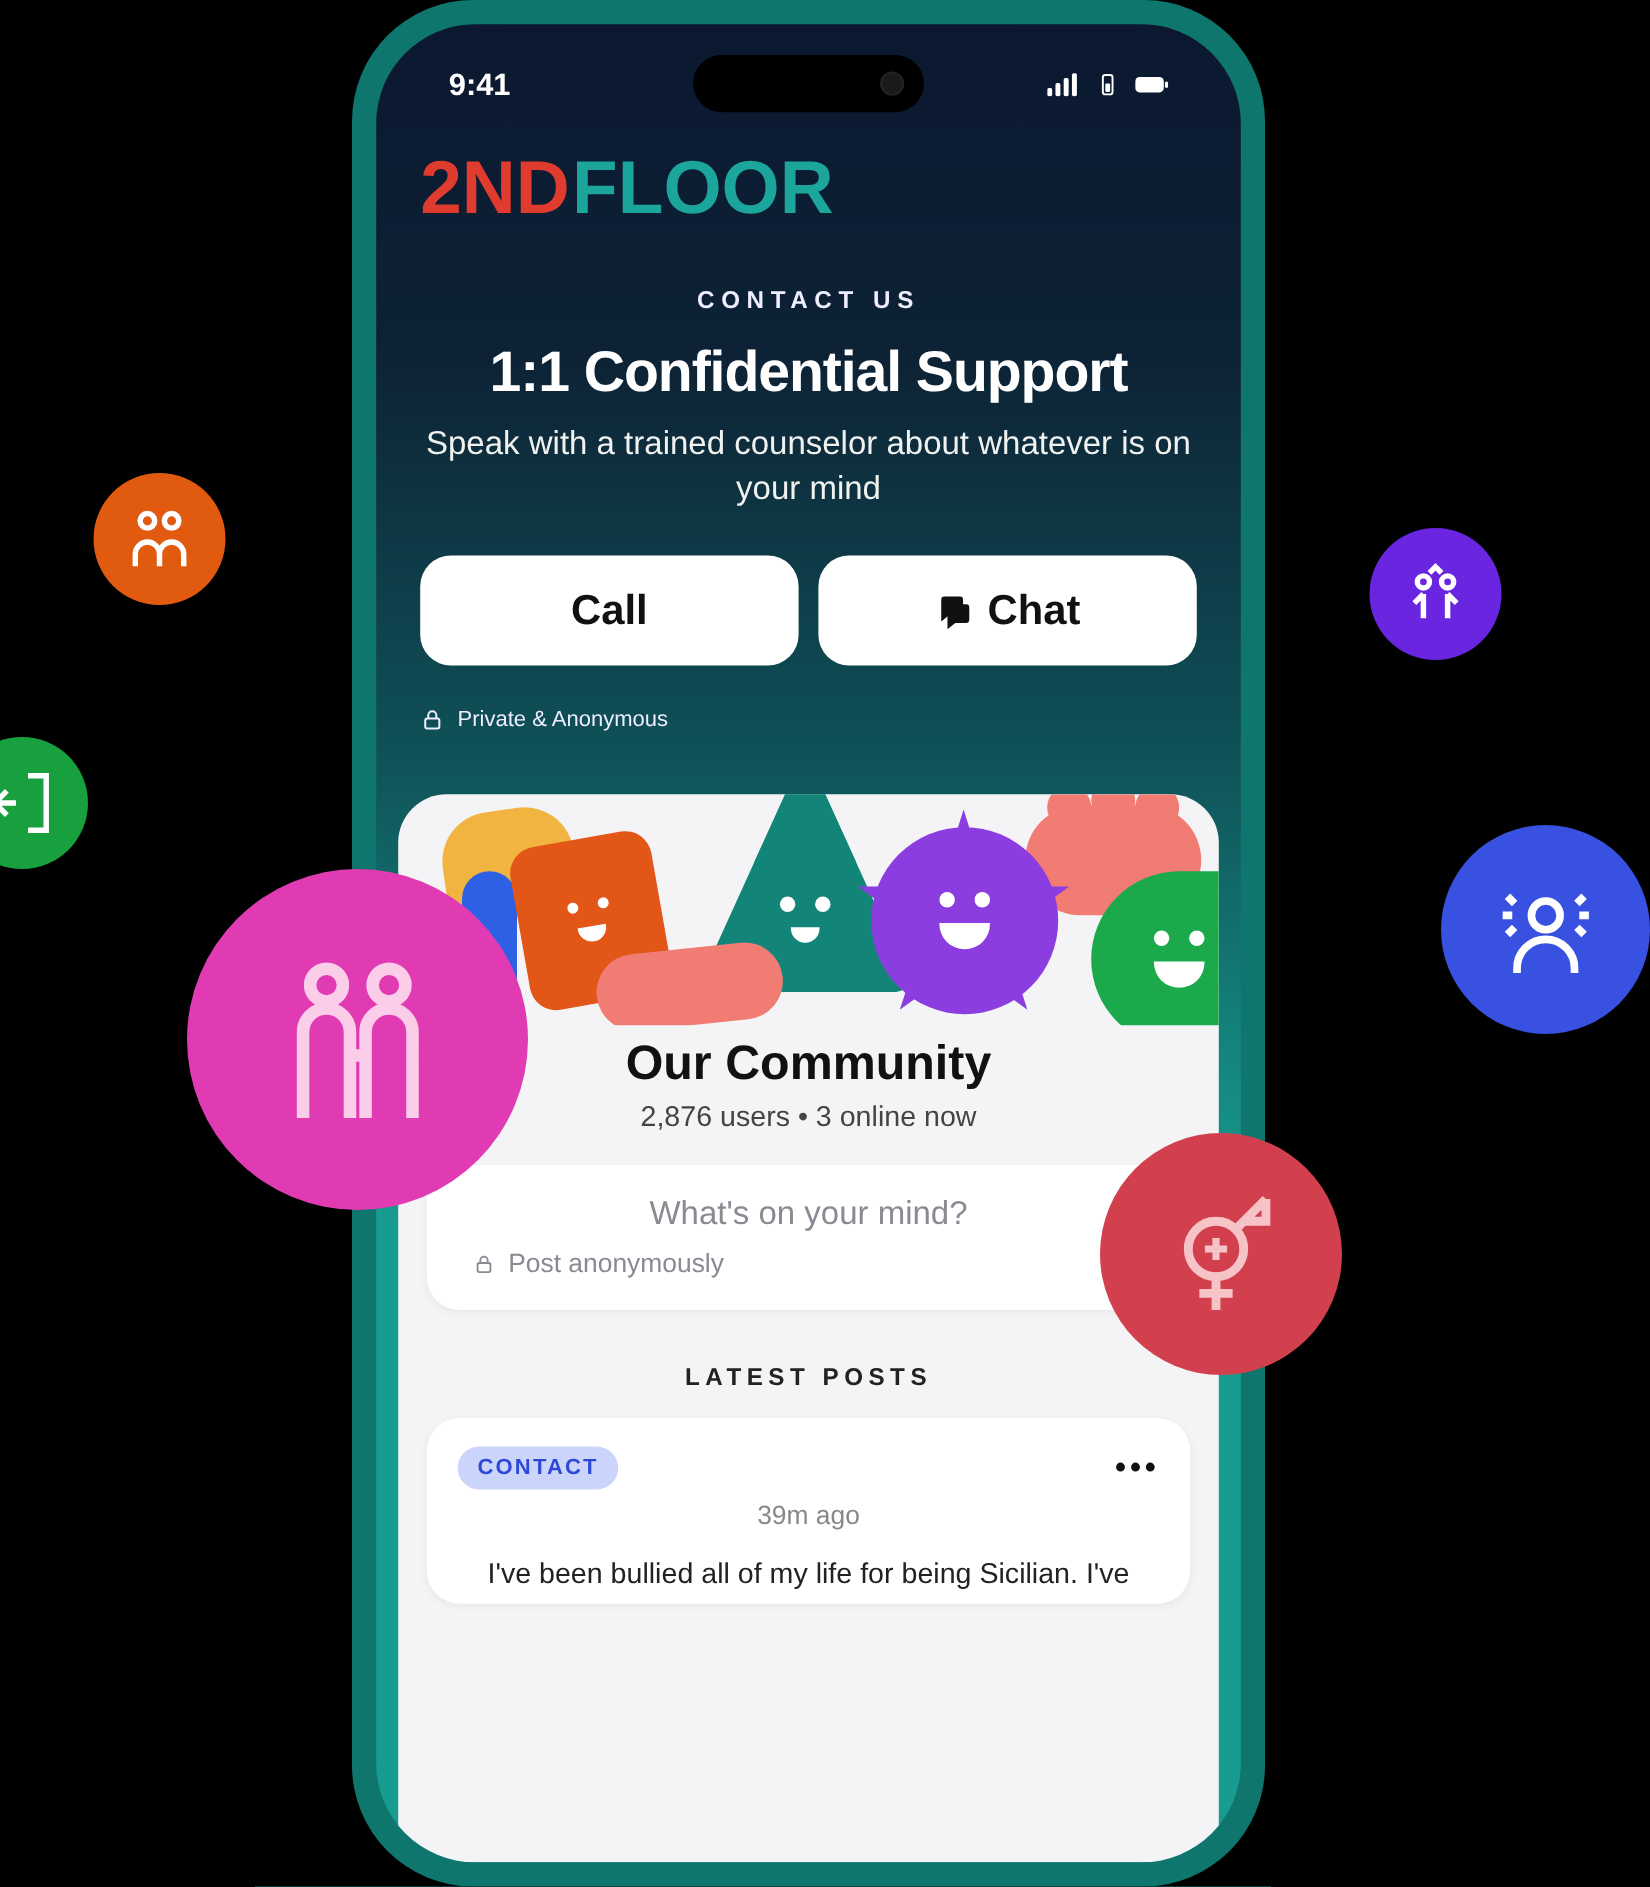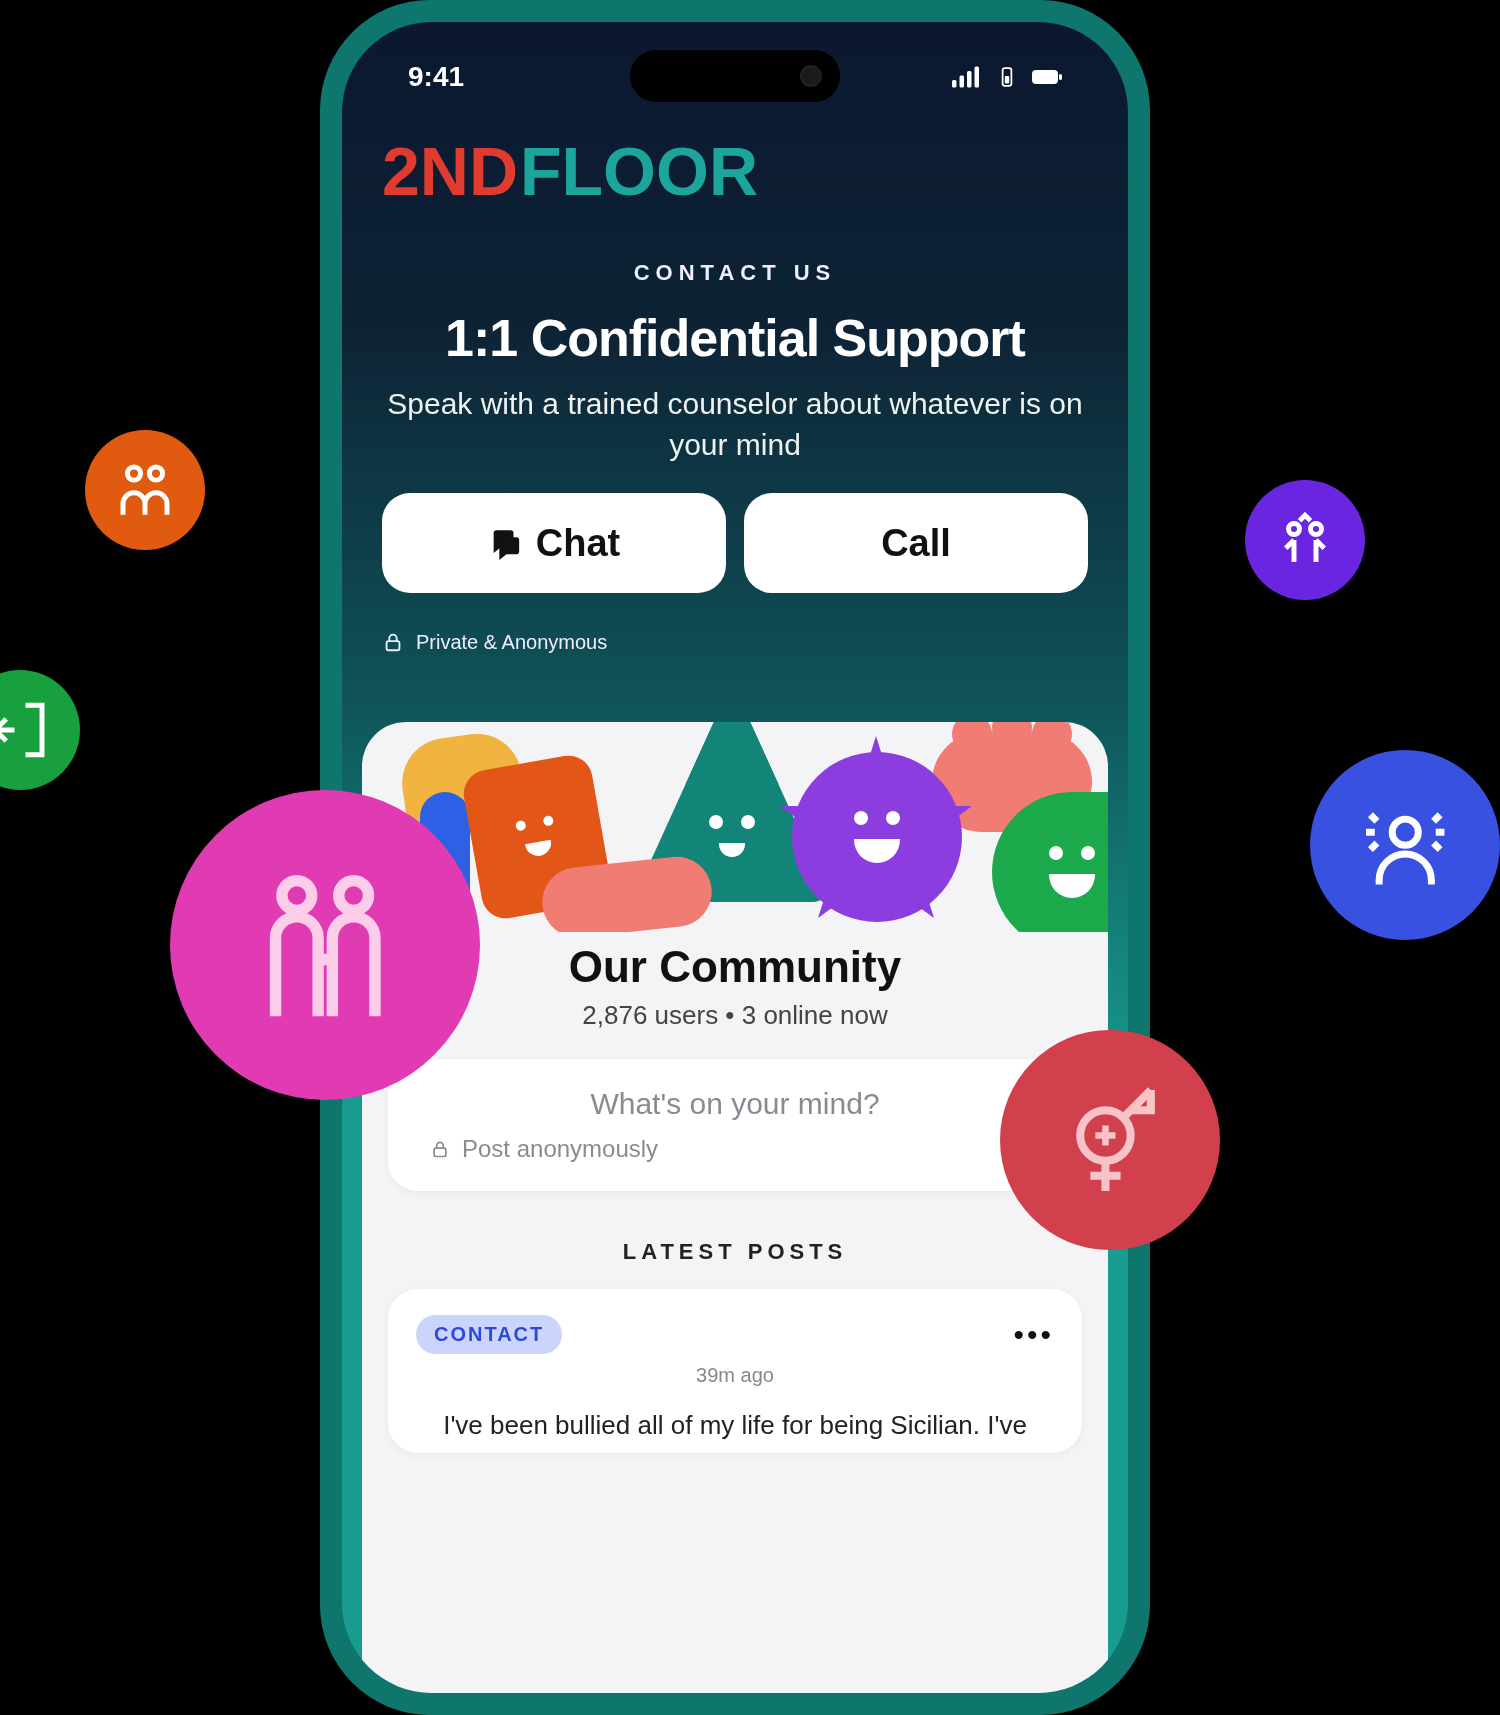--- a/index.html
+++ b/index.html
@@ -95,21 +95,21 @@
     padding: 0 40px;
     color: #fff;
   }
 
   .logo { display:flex; gap:2px; font-size:68px; font-weight:900; letter-spacing:0px; margin-bottom:50px; }
   .logo .p1 { color:#E03B2F; }
   .logo .p2 { color:#1CA59A; }
 
   .eyebrow { font-size:22px; letter-spacing:6px; font-weight:600; margin-bottom:22px; color:#eef; }
   .title { font-size:52px; font-weight:700; margin-bottom:16px; letter-spacing:-1px; }
-  .subtitle { font-size:30px; line-height:1.35; color:#f0f2f0; margin-bottom:28px; }
+  .subtitle { font-size:30px; line-height:1.35; color:#f0f2f0; margin-bottom:40px; }
 
   .btn-row { display:flex; gap:18px; margin-bottom:36px; }
   .btn {
     flex:1;
     background:#fff;
     color:#111;
     height:100px;
     border-radius:28px;
     display:flex;
     align-items:center;
@@ -175,21 +175,21 @@
 
   .latest-label{font-size:22px;letter-spacing:5px;font-weight:700;color:#222;margin-bottom:24px;}
   .post{
     background:#fff;border-radius:30px;padding:26px 28px 10px;
     box-shadow:0 2px 8px rgba(0,0,0,.05);
   }
   .post-top{display:flex;justify-content:space-between;align-items:center;}
   .tag{background:#CBD5FB;color:#2E49D6;font-size:20px;font-weight:800;letter-spacing:2px;padding:8px 18px;border-radius:20px;}
   .dots{font-size:30px;color:#111;letter-spacing:3px;}
   .post-title{font-size:34px;font-weight:700;color:#111;margin-top:18px;}
-  .post-time{font-size:20px;color:#888;margin-top:10px;}
+  .post-time{font-size:24px;color:#888;margin-top:10px;}
   .post-body{font-size:26px;color:#222;margin-top:20px;line-height:1.4;}
 
 </style>
 </head>
 <body>
 
 <div class="float-circle c-orange">
   <svg viewBox="0 0 24 24" fill="none" stroke="currentColor" stroke-width="1.8">
       <circle cx="8" cy="6" r="2.4"></circle>
       <circle cx="16" cy="6" r="2.4"></circle>
@@ -260,28 +260,28 @@
         <span class="p1">2ND</span>
           <span class="p2">FLOOR</span>
       </div>
 
       <div class="eyebrow">CONTACT US</div>
       <div class="title">1:1 Confidential Support</div>
       <div class="subtitle">Speak with a trained counselor about whatever is on your mind</div>
 
       <div class="btn-row">
         <div class="btn">
+          <span>Call</span>
+        </div>
+        <div class="btn">
           <svg viewBox="0 0 24 24">
               <path d="M4 3h12a2 2 0 012 2v8a2 2 0 01-2 2H9l-5 4V5a2 2 0 012-2z"></path>
               <path d="M8 8h12a2 2 0 012 2v8a2 2 0 01-2 2h-7l-5 4V10" fill="#111"></path>
             </svg>
           <span>Chat</span>
-        </div>
-        <div class="btn">
-          <span>Call</span>
         </div>
       </div>
 
       <div class="private-row">
         <svg viewBox="0 0 24 24">
             <rect x="5" y="11" width="14" height="10" rx="2"></rect>
             <path d="M8 11V8a4 4 0 118 0v3"></path>
           </svg>
         <span>Private &amp; Anonymous</span>
       </div>

